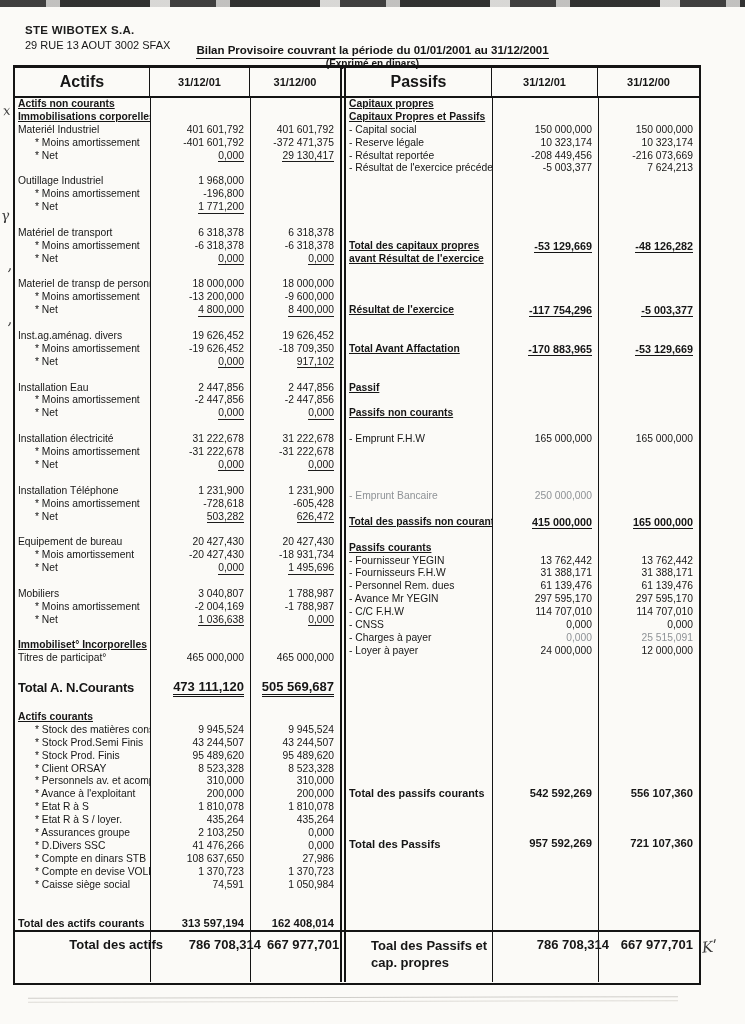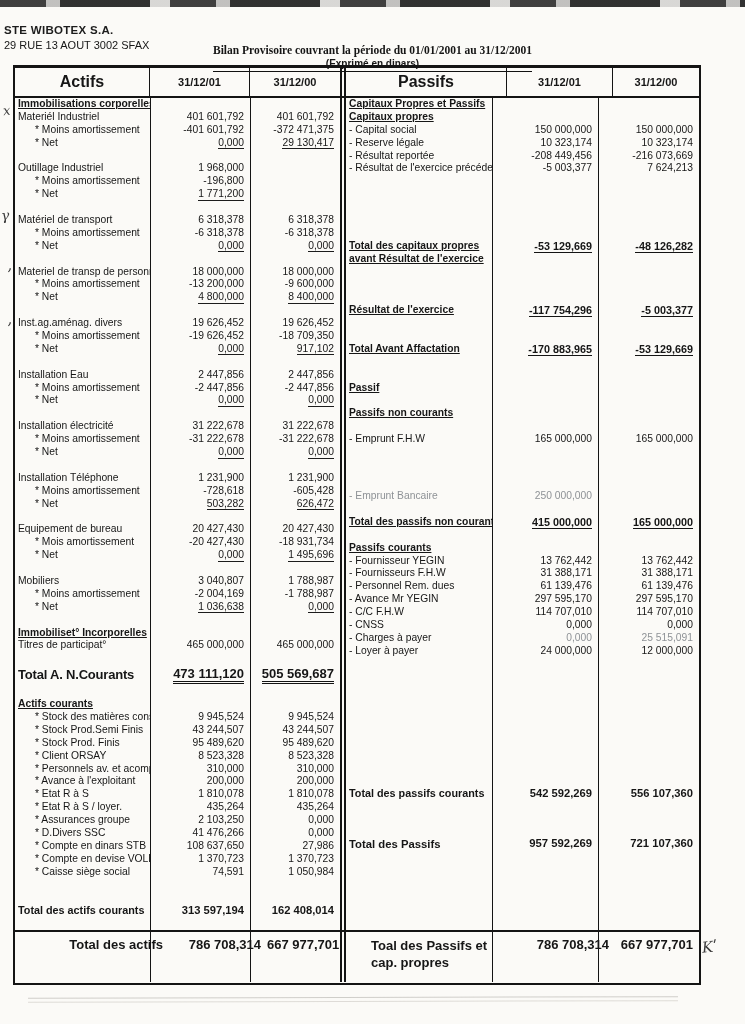--- a/index.html
+++ b/index.html
@@ -9,28 +9,28 @@
     font-family:"Liberation Sans","DejaVu Sans",sans-serif;
     -webkit-font-smoothing:antialiased;
   }
   .scan-top-band{
     position:absolute;top:0;left:0;width:745px;height:7px;
     background:repeating-linear-gradient(90deg,
       rgba(25,25,25,.92) 0 46px, rgba(110,110,110,.45) 46px 60px,
       rgba(15,15,15,.95) 60px 150px, rgba(140,140,140,.35) 150px 170px);
     opacity:.9;
   }
-  .company{position:absolute;left:4px;top:24px;line-height:13px;}
+  .company{position:absolute;left:25px;top:24px;line-height:13px;}
   .company .name{font-weight:bold;font-size:11.5px;letter-spacing:.3px;color:#1c1c1c;}
   .company .addr{font-size:11px;margin-top:2px;}
   .doc-title{
     position:absolute;left:0;top:44px;width:745px;text-align:center;
     font-size:11.5px;font-weight:bold;
   }
-  .doc-title span{border-bottom:1.6px solid #111;padding-bottom:15px;font-family:Liberation Serif, serif;}
+  .doc-title span{border-bottom:1.6px solid #111;padding-bottom:2px;}
   .doc-subtitle{
     position:absolute;left:0;top:58px;width:745px;text-align:center;
     font-size:10px;font-weight:bold;
   }
   
   .bstable{
     position:absolute;left:13px;top:65px;width:688px;height:920px;
     border:2px solid #141414;border-top-width:3px;background:transparent;
     box-sizing:border-box;
   }
@@ -39,21 +39,21 @@
   .hr{width:354px;border-left:2px solid #141414;margin-left:2px;box-sizing:border-box;position:relative;flex:1;}
   .hwrap{height:30px;border-bottom:2.5px solid #141414;}
   .hcells{display:flex;height:100%;}
   .hc{box-sizing:border-box;display:flex;align-items:center;justify-content:center;
       font-weight:bold;overflow:hidden;white-space:nowrap;}
   .hc.big{font-size:16px;}
   .hc.date{font-size:11px;}
   .hl .hc1{width:135px;border-right:1px solid #141414;}
   .hl .hc2{width:100px;border-right:1px solid #141414;}
   .hl .hc3{flex:1;}
-  .hr .hc1{width:161px;border-right:1px solid #141414;}
+  .hr .hc1{width:146px;border-right:1px solid #141414;}
   .hr .hc2{width:106px;border-right:1px solid #141414;}
   .hr .hc3{flex:1;}
   .bodywrap{height:832px;}
   .vline{position:absolute;top:0;bottom:0;width:1px;background:#141414;}
   .hl .v1{left:135px;} .hl .v2{left:235px;}
   .hr .v1{left:146px;} .hr .v2{left:252px;}
   .rows{position:relative;z-index:2;}
   .trow{display:flex;height:12.9px;line-height:12.8px;font-size:10.3px;}
   .trow .lbl{box-sizing:border-box;padding-left:3px;white-space:nowrap;overflow:hidden;}
   .hl .trow .lbl{width:135px;} .hl .trow .n1{width:100px;} .hl .trow .n2{flex:1;}
@@ -127,20 +127,25 @@
       </div>
     </div>
   </div>
 
   <div class="bodywrap">
     <div class="hl half">
       <div class="vline v1"></div>
       <div class="vline v2"></div>
       <div class="rows">
           <div class="trow sec">
+            <div class="lbl">Actifs non courants</div>
+            <div class="num n1"><span class="nv"></span></div>
+            <div class="num n2"><span class="nv"></span></div>
+          </div>
+          <div class="trow sec">
             <div class="lbl">Immobilisations corporelles:</div>
             <div class="num n1"><span class="nv"></span></div>
             <div class="num n2"><span class="nv"></span></div>
           </div>
           <div class="trow ">
             <div class="lbl">Materiél Industriel</div>
             <div class="num n1"><span class="nv">401 601,792</span></div>
             <div class="num n2"><span class="nv">401 601,792</span></div>
           </div>
           <div class="trow ind">
@@ -448,26 +453,26 @@
             <div class="num n1"><span class="nv">313 597,194</span></div>
             <div class="num n2"><span class="nv">162 408,014</span></div>
           </div>
         </div>
     </div>
     <div class="hr half">
       <div class="vline v1"></div>
       <div class="vline v2"></div>
       <div class="rows">
           <div class="trow sec">
+            <div class="lbl">Capitaux propres</div>
+            <div class="num n1"><span class="nv"></span></div>
+            <div class="num n2"><span class="nv"></span></div>
+          </div>
+          <div class="trow sec">
             <div class="lbl">Capitaux Propres et Passifs</div>
-            <div class="num n1"><span class="nv"></span></div>
-            <div class="num n2"><span class="nv"></span></div>
-          </div>
-          <div class="trow sec">
-            <div class="lbl">Capitaux propres</div>
             <div class="num n1"><span class="nv"></span></div>
             <div class="num n2"><span class="nv"></span></div>
           </div>
           <div class="trow ">
             <div class="lbl">- Capital social</div>
             <div class="num n1"><span class="nv">150 000,000</span></div>
             <div class="num n2"><span class="nv">150 000,000</span></div>
           </div>
           <div class="trow ">
             <div class="lbl">- Reserve légale</div>

